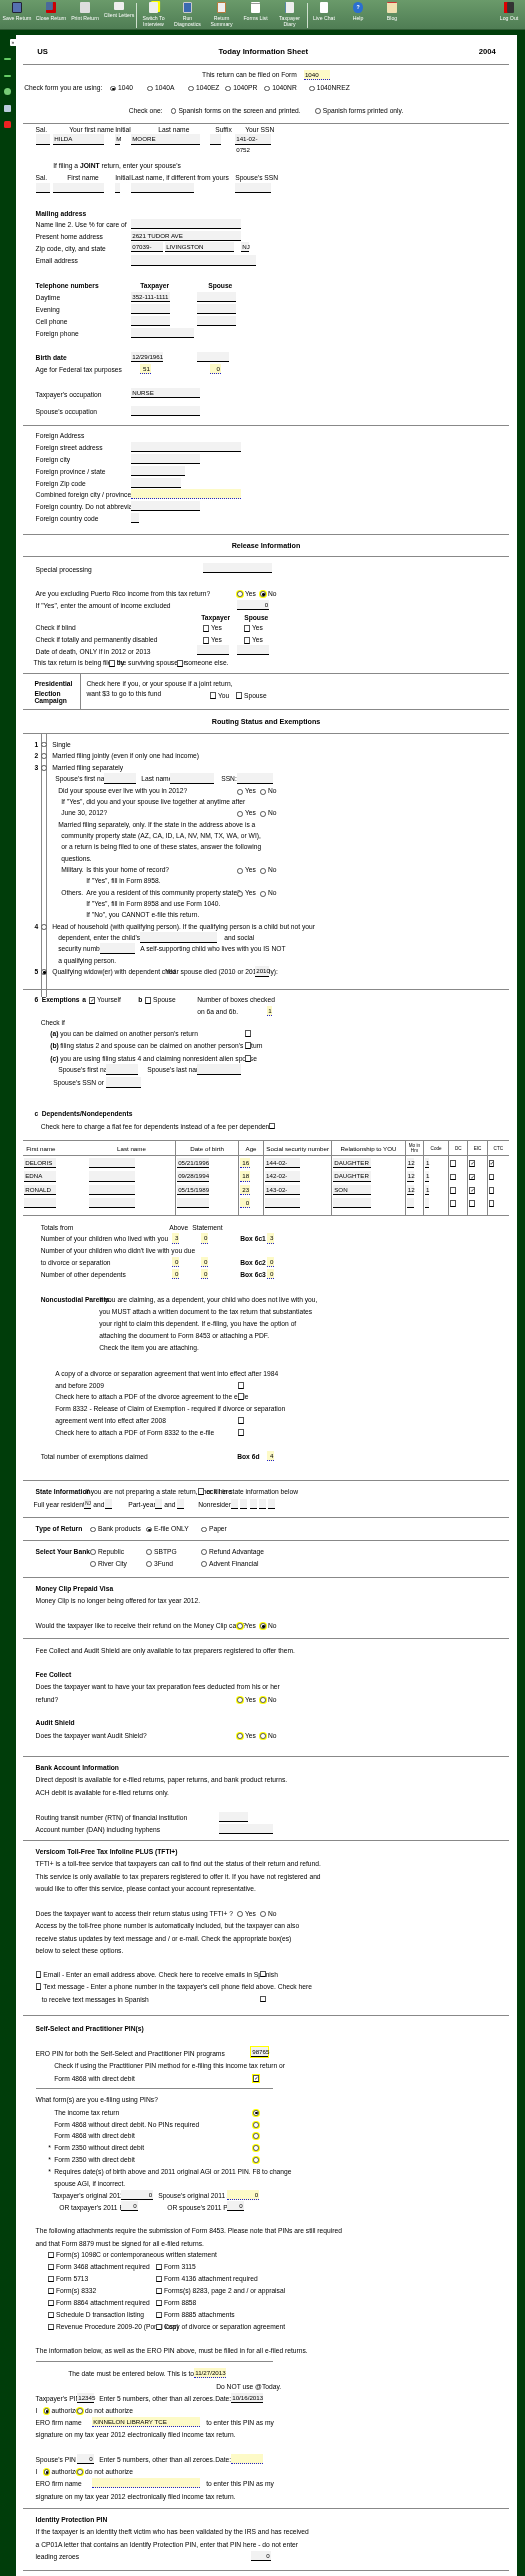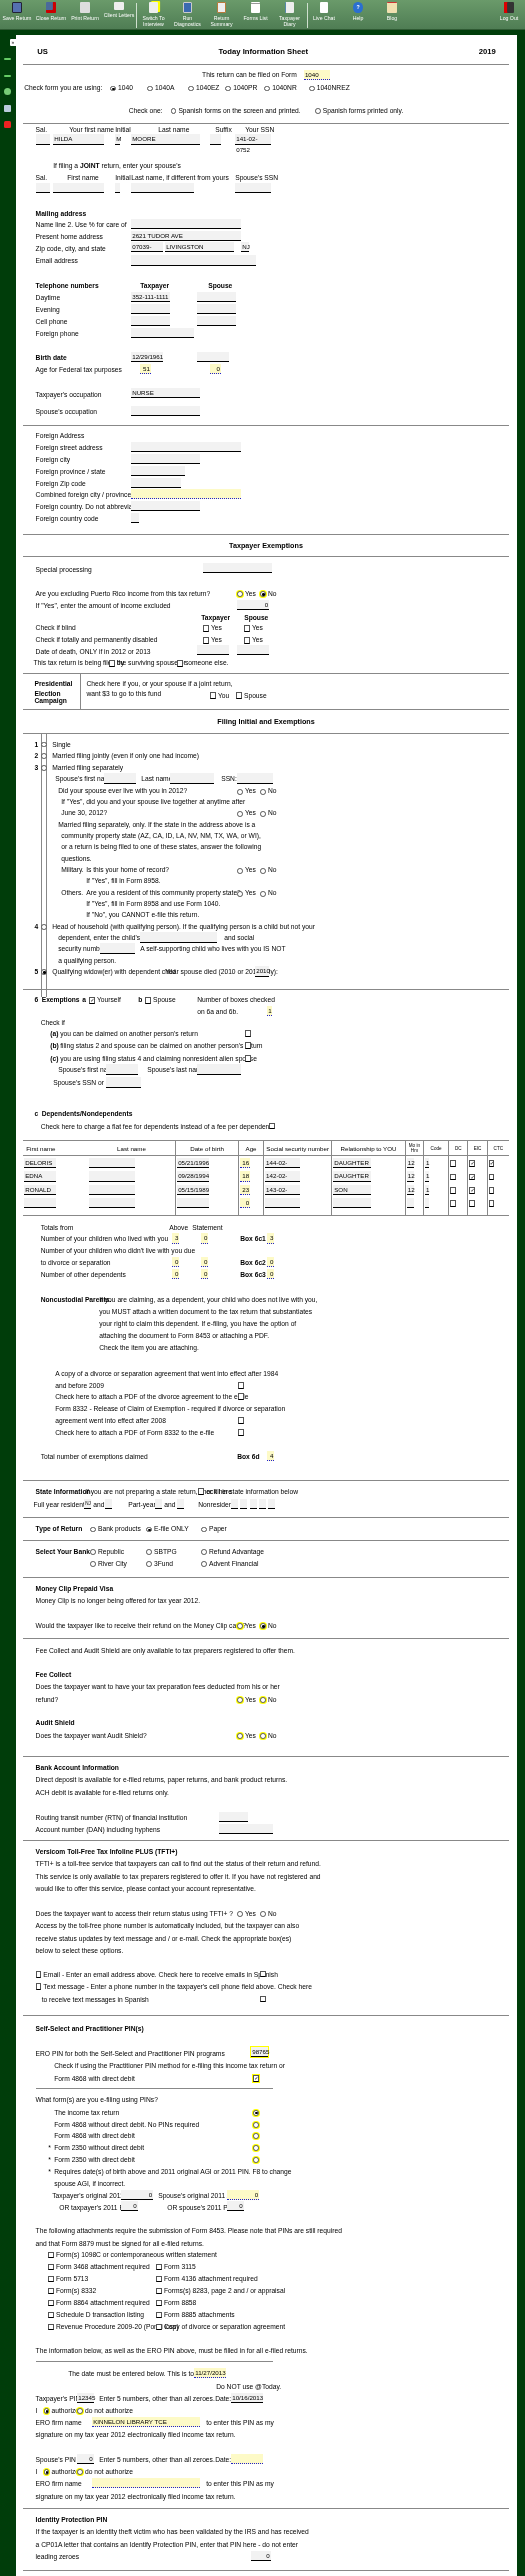--- a/index.html
+++ b/index.html
@@ -97,21 +97,21 @@
   <span class="si" style="background:#6c6;border-radius:1px;height:2.1px;margin-top:14.4px"></span>
   <span class="si" style="background:#7c7;margin-top:11.3px"></span>
   <span class="si" style="background:#bcd;border-radius:1px"></span>
   <span class="si" style="background:#e22;border-radius:1.5px"></span>
 </div>
 
 <div class="page">
   <div class="hdr">
     <span>US</span>
     <span>Today Information Sheet</span>
-    <span>2019</span>
+    <span>2004</span>
   </div>
 
   <div class="center" style="padding-top:5.2px;font-size:6.7px">
     <span>This return can be filed on Form</span>
     <span class="c" style="width:26px;text-align:left;margin-left:5.2px">1040</span>
   </div>
   <div style="padding:4.1px 0 0 1px;font-size:6.7px">
     <span>Check form you are using:</span>
     <span style="margin-left:6.2px"><span class="rad on"></span><span>1040</span></span>
     <span style="margin-left:12.4px"><span class="rad"></span><span>1040A</span></span>
@@ -207,21 +207,21 @@
     <span style="position:absolute;left:12.4px;top:54px">Foreign Zip code</span>
     <span class="f" style="position:absolute;left:108px;top:52px;width:50px"></span>
     <span style="position:absolute;left:12.4px;top:65px">Combined foreign city / province / Zip</span>
     <span class="c" style="position:absolute;left:108px;top:63px;width:110px"></span>
     <span style="position:absolute;left:12.4px;top:77px">Foreign country.  Do not abbreviate</span>
     <span class="f" style="position:absolute;left:108px;top:75px;width:69px"></span>
     <span style="position:absolute;left:12.4px;top:89px">Foreign country code</span>
     <span class="f" style="position:absolute;left:108px;top:87px;width:7.7px"></span>
   </div>
   <div class="hr"></div>
-  <div class="center b" style="padding:6.2px 0;font-size:7.2px">Taxpayer Exemptions</div>
+  <div class="center b" style="padding:6.2px 0;font-size:7.2px">Release Information</div>
   <div class="hr1"></div>
 
   <div style="position:relative;height:112px;font-size:6.7px">
     <span style="position:absolute;left:12.4px;top:9.3px">Special processing</span>
     <span class="f" style="position:absolute;left:180px;top:6.2px;width:69px"></span>
     <span style="position:absolute;left:12.4px;top:33px">Are you excluding Puerto Rico income from this tax return?</span>
     <span style="position:absolute;left:214px;top:33px"><span class="rad y"></span><span>Yes</span></span>
     <span style="position:absolute;left:237px;top:33px"><span class="rad y on"></span><span>No</span></span>
     <span style="position:absolute;left:12.4px;top:45px">If  "Yes",  enter the amount of income excluded</span>
     <span class="f r" style="position:absolute;left:214px;top:43px;width:32px">0</span>
@@ -247,21 +247,21 @@
         <div style="margin-top:3.1px">Election Campaign</div>
       </div>
     <div style="flex:1;padding:6.2px 0 0 5.2px;position:relative">
       <div>Check here if you,  or your spouse if a joint return,</div>
       <div style="margin-top:3.1px">want $3 to go to this fund</div>
       <span style="position:absolute;left:129px;top:17.5px"><span class="chk"></span><span>You</span></span>
       <span style="position:absolute;left:155px;top:17.5px"><span class="chk"></span><span>Spouse</span></span>
     </div>
   </div>
   <div class="hr"></div>
-  <div class="center b" style="padding:7.2px 0;font-size:7.2px">Filing Initial and Exemptions</div>
+  <div class="center b" style="padding:7.2px 0;font-size:7.2px">Routing Status and Exemptions</div>
   <div class="hr"></div>
 
   <div style="position:relative;height:263px;font-size:6.7px;border-left:0">
     <div style="position:absolute;left:17.5px;top:0;width:6.2px;height:263px;border-left:0.5px solid #888;border-right:0.5px solid #888"></div>
     <b style="position:absolute;left:11.3px;top:6.2px">1</b>
     <span class="rad" style="position:absolute;left:18px;top:7.2px"></span>
     <span style="position:absolute;left:29px;top:6.2px">Single</span>
     <b style="position:absolute;left:11.3px;top:18px">2</b>
     <span class="rad" style="position:absolute;left:18px;top:19px"></span>
     <span style="position:absolute;left:29px;top:18px">Married filing jointly  (even if only one had income)</span>

